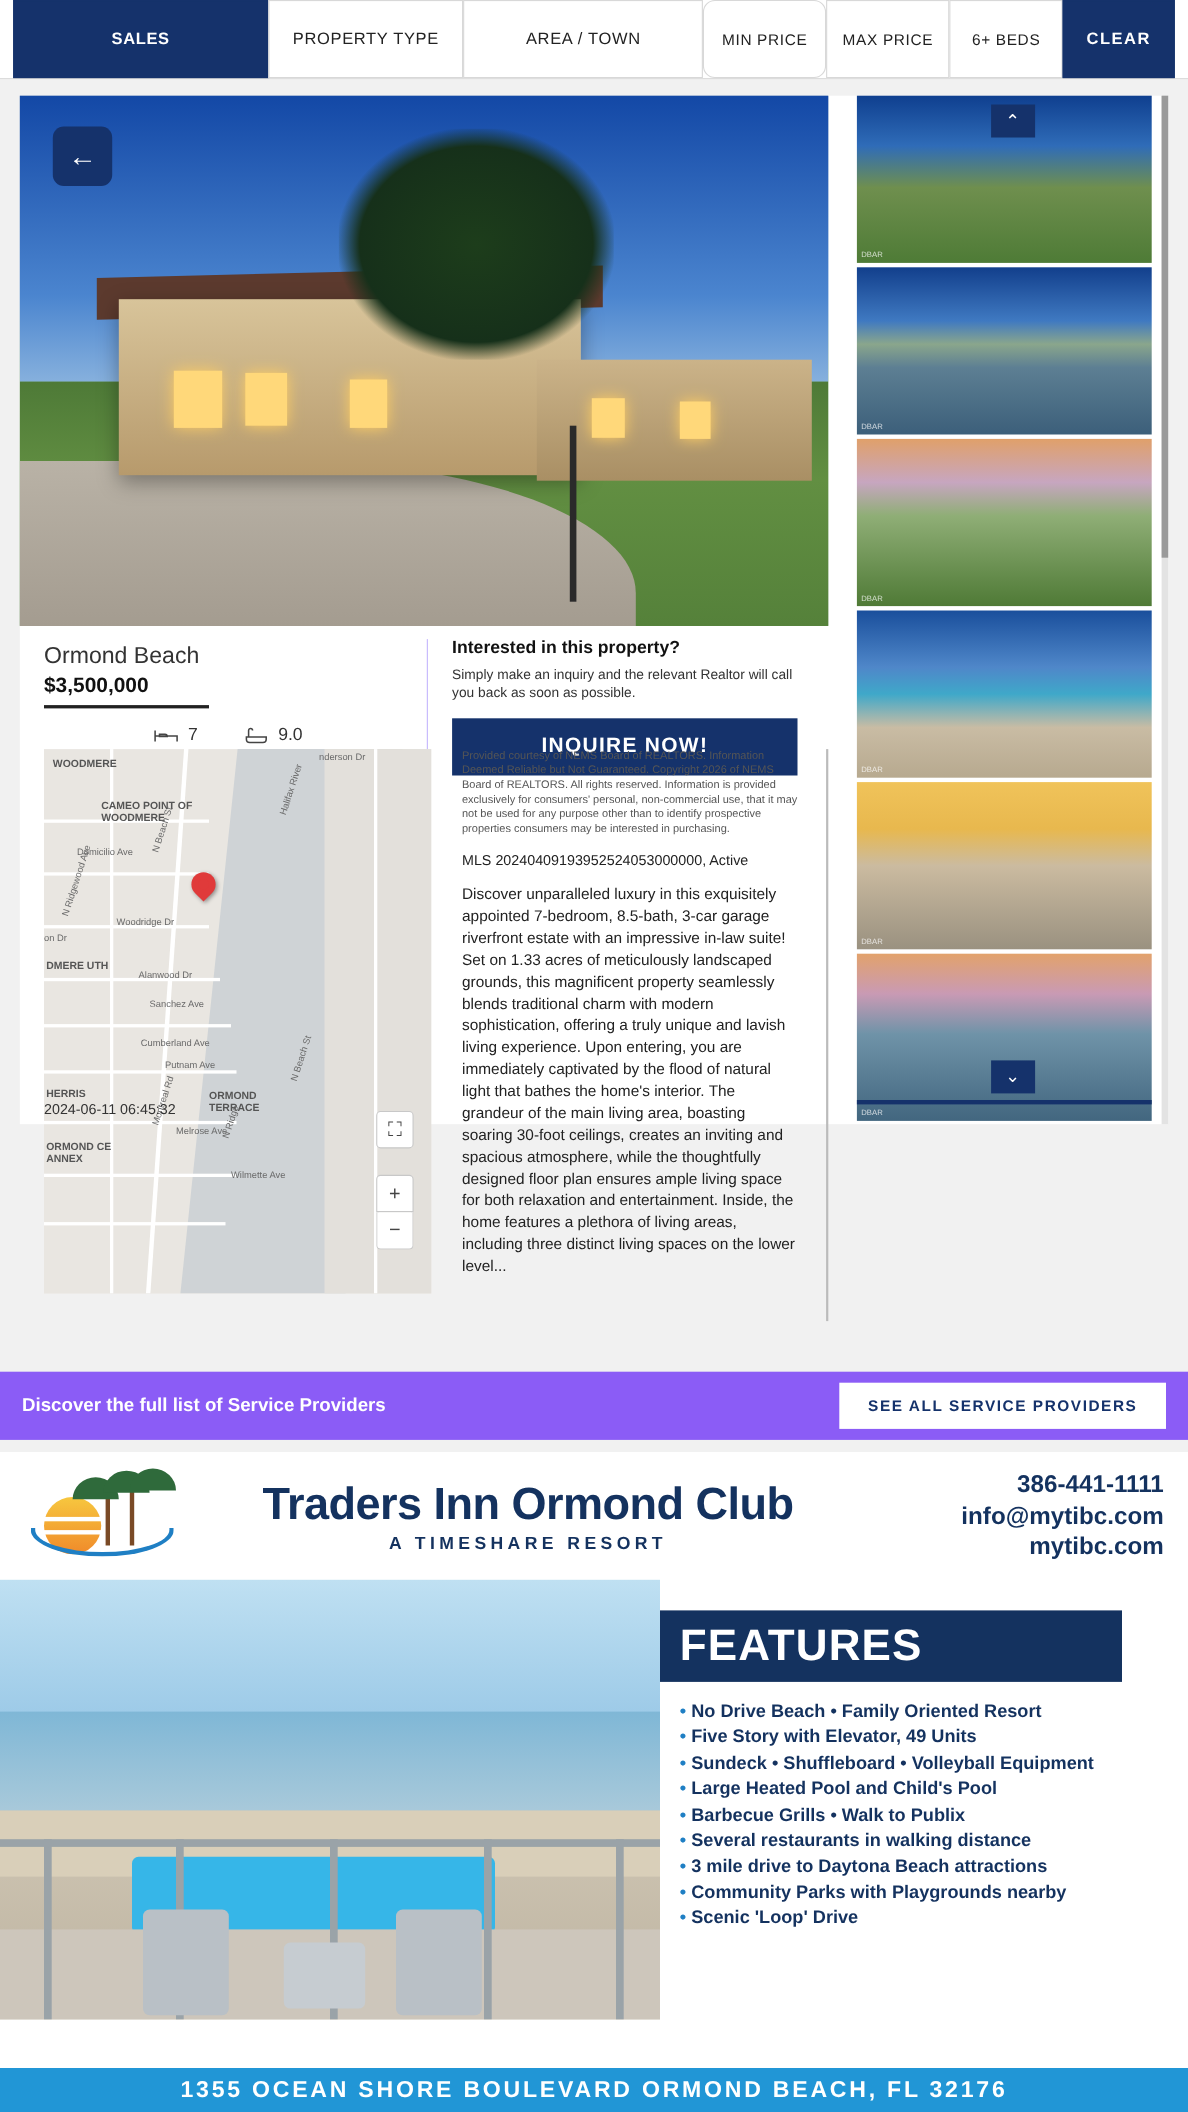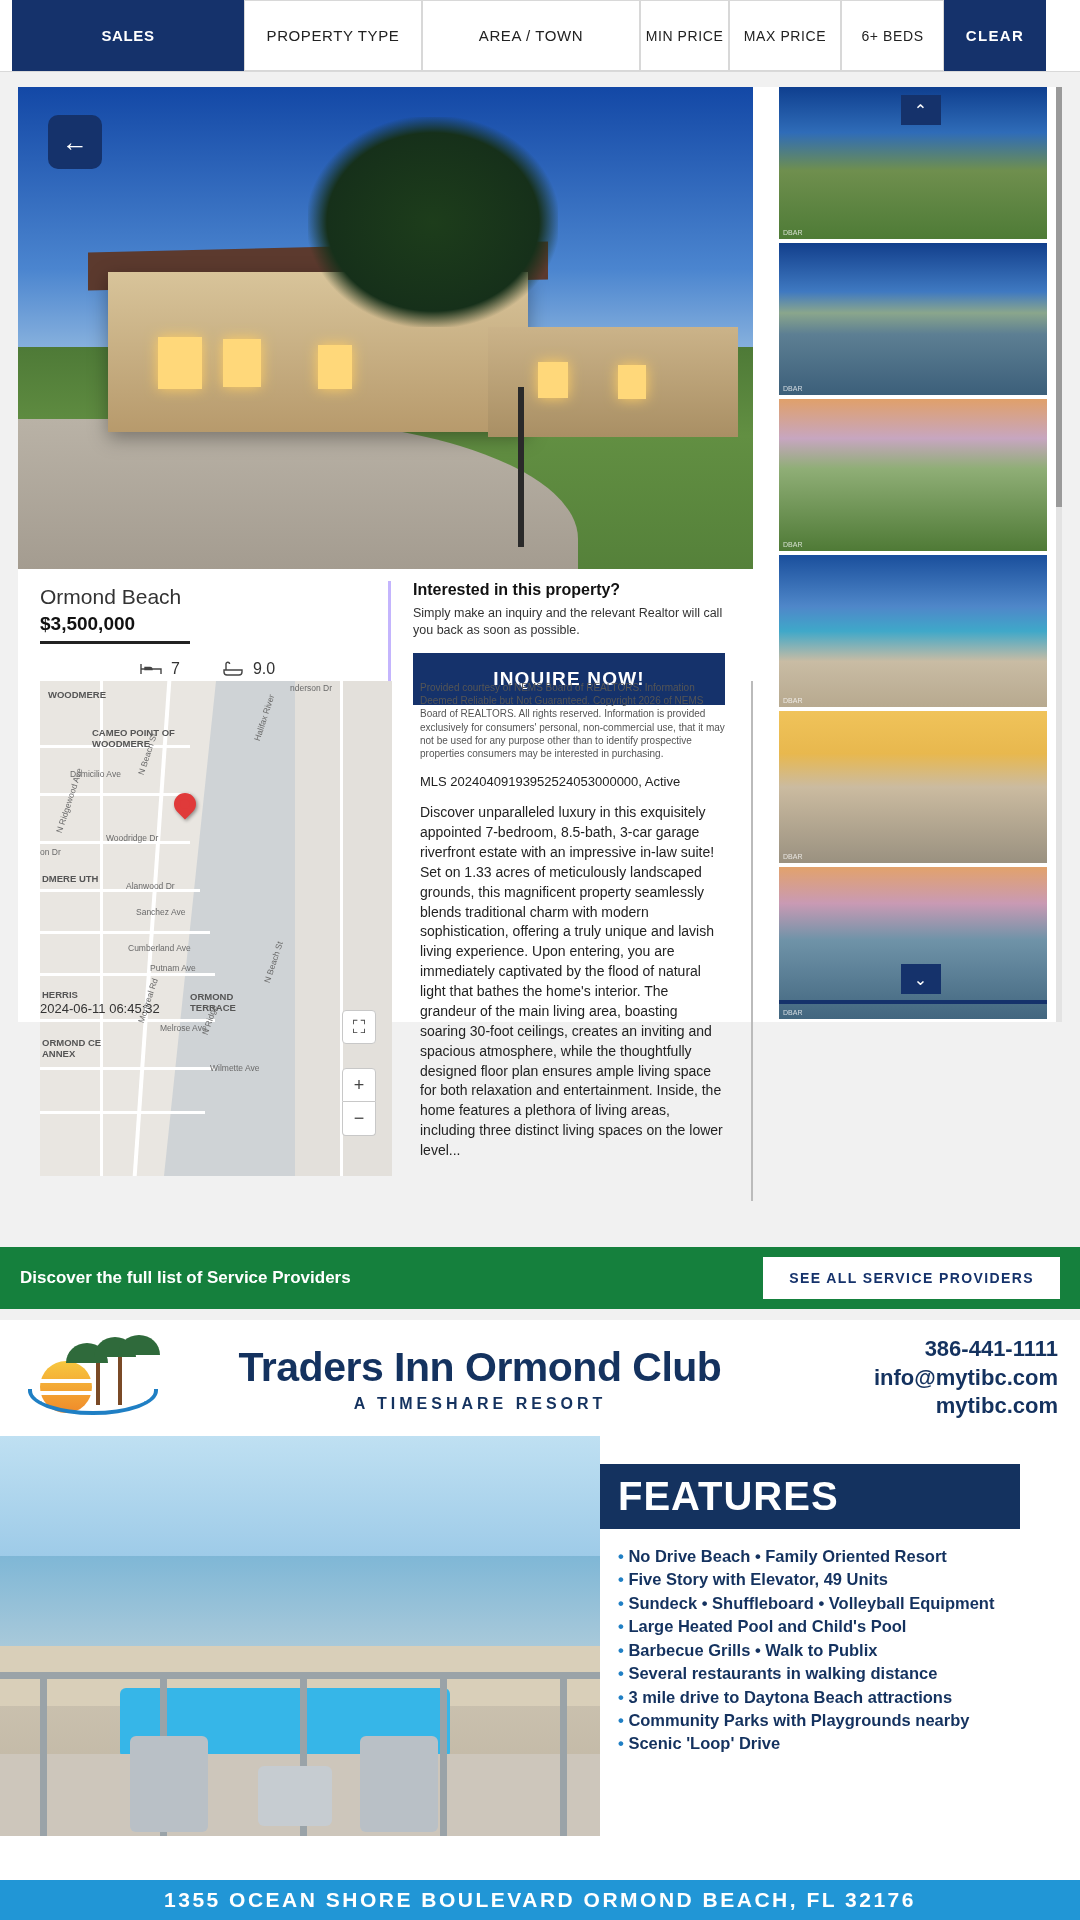--- a/index.html
+++ b/index.html
@@ -24,21 +24,21 @@
     font-size: 15px; letter-spacing: 0.6px;
     color: #222; background: #fff;
     padding: 0 18px; white-space: nowrap;
   }
   .filter-cell.sales {
     background: #15326b; color: #fff; font-weight: bold;
     width: 232px; border-color: #15326b;
   }
   .filter-cell.ptype { width: 178px; }
   .filter-cell.area { width: 218px; }
-  .filter-cell.minp { width: 89px; font-size: 14px; }
+  .filter-cell.minp { width: 112px; font-size: 14px; border-radius: 11px; }
   .filter-cell.maxp { width: 112px; font-size: 14px; }
   .filter-cell.beds { width: 103px; font-size: 14px; }
   .filter-cell.clear {
     background: #15326b; color: #fff; font-weight: bold;
     width: 102px; border-color: #15326b; letter-spacing: 1.4px;
   }
 
   
   .listing {
     position: relative;
@@ -91,21 +91,21 @@
   }
 
   .info-row { display: flex; padding: 12px 0 0 0; height: 112px; }
   .info-left { width: 370px; padding-left: 22px; }
   .info-left .city { font-size: 21px; color: #333; margin-top: 4px; }
   .info-left .price { font-size: 19px; font-weight: bold; color: #111; margin-top: 4px; }
   .rule { width: 150px; height: 3px; background: #222; margin-top: 6px; }
   .beds-baths { display: flex; gap: 42px; margin: 16px 0 0 100px; font-size: 16px; color: #333; align-items: center; }
   .bb { display: flex; align-items: center; gap: 9px; }
   .bb svg { display: block; }
-  .info-right { flex: 1; border-left: 3px solid #c4b5fd; padding: 0 28px 0 22px; }
+  .info-right { flex: 1; border-left: 1px solid #c4b5fd; padding: 0 28px 0 22px; }
   .info-right h3 { font-size: 16px; color: #111; margin-bottom: 6px; }
   .info-right p { font-size: 12.5px; color: #333; line-height: 1.35; }
   .inquire {
     display: block; width: 100%; margin-top: 14px;
     background: #15326b; color: #fff; border: none;
     font-size: 19px; font-weight: bold; letter-spacing: 1.2px;
     padding: 15px 0; cursor: pointer;
   }
 
   
@@ -165,21 +165,21 @@
   }
   .rail-up { top: 8px; }
   .rail-down { bottom: 28px; }
   .rail-scroll { position: absolute; right: 0; top: 0; width: 6px; height: 935px; background: #e3e3e3; }
   .rail-scroll i { position: absolute; top: 0; left: 0; width: 6px; height: 420px; background: #9a9a9a; display: block; }
   .rail-underline { position: absolute; left: 0; bottom: 18px; width: 268px; height: 4px; background: #15326b; }
 
   
   .sp-band {
     position: absolute; left: 0; top: 1247px; width: 1080px; height: 62px;
-    background: #15803d; display: flex; align-items: center;
+    background: #8b5cf6; display: flex; align-items: center;
     justify-content: space-between; padding: 0 20px;
   }
   .sp-band .sp-title { color: #fff; font-size: 17px; font-weight: bold; }
   .sp-btn {
     background: #fff; color: #15326b; font-size: 14px; font-weight: bold;
     letter-spacing: 1.4px; border: none; padding: 13px 26px; cursor: pointer;
   }
 
   
   .ad { position: absolute; left: 0; top: 1320px; width: 1080px; height: 600px; background: #fff; }

